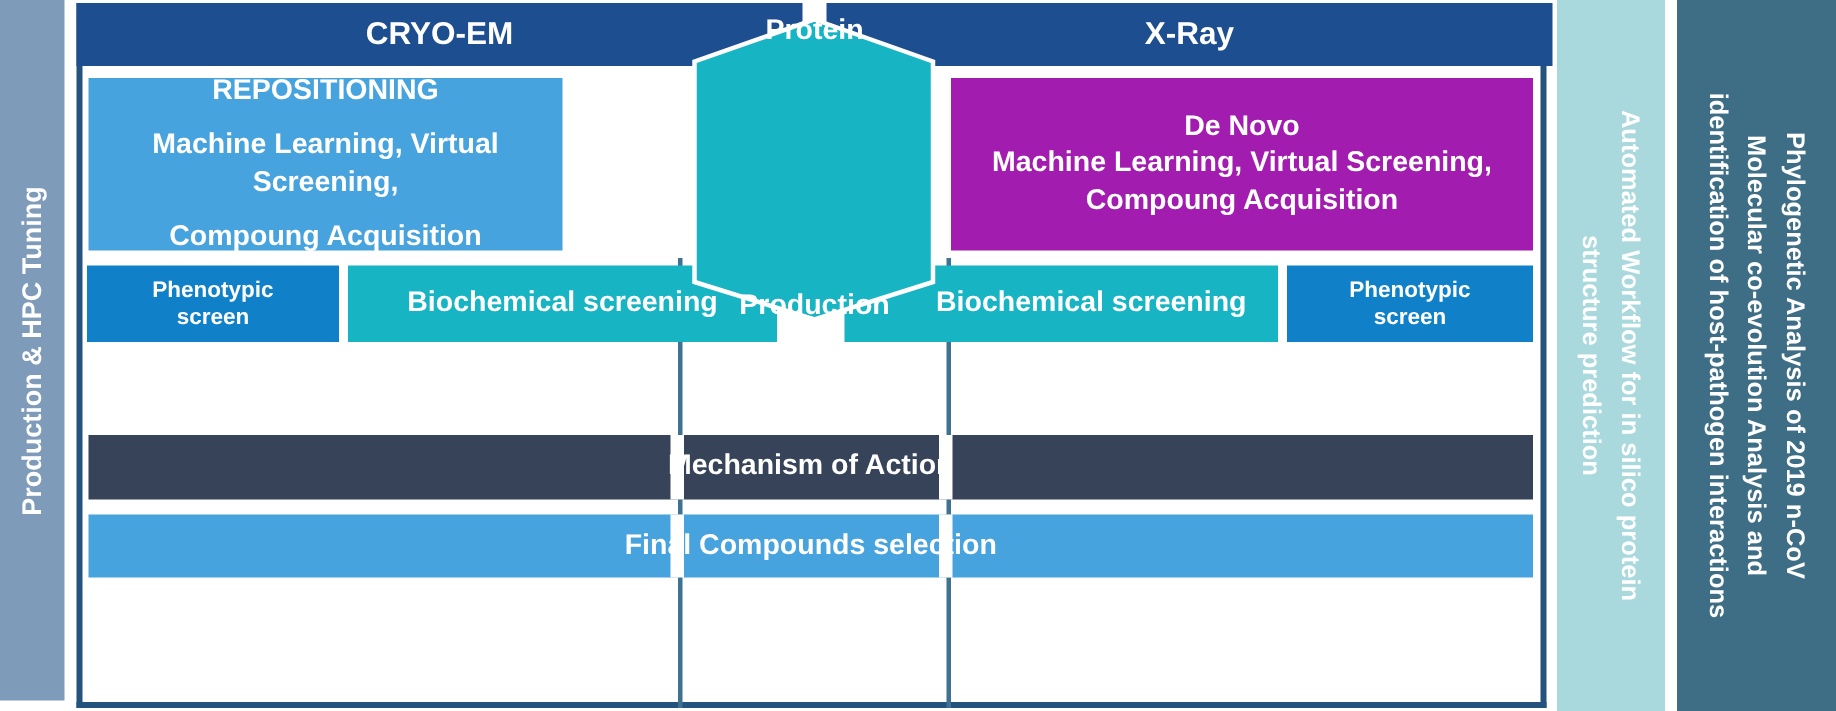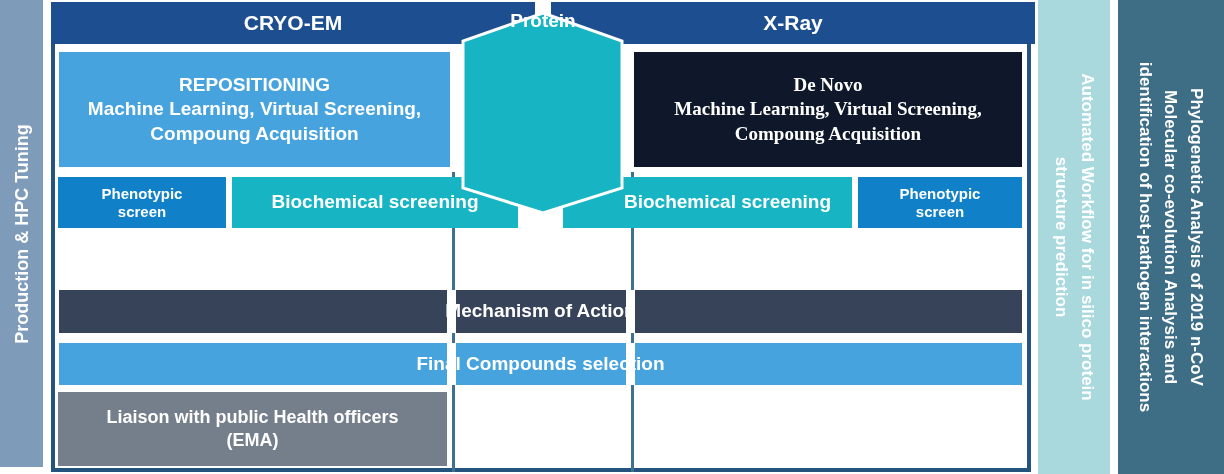--- a/index.html
+++ b/index.html
@@ -43,27 +43,27 @@
     <div class="abs divider-line" style="left: 397px; background: rgb(63, 113, 144);"></div>
     <div class="abs divider-line" style="left: 576px; background: rgb(63, 113, 144);"></div>
 
     <div class="abs box" style="left: 496px; top: 0px; width: 484px; height: 42px; font-size: 21px; background: rgb(29, 78, 144);">
       <span>X-Ray</span>
     </div>
     <div class="abs box" style="left: -4px; top: 0px; width: 484px; height: 42px; font-size: 21px; background: rgb(29, 78, 144);">
       <span>CRYO-EM</span>
     </div>
 
-    <div class="abs box" style="left: 4px; top: 50px; width: 391px; height: 115px; font-size: 19px; background: rgb(71, 163, 222);">
+    <div class="abs box" style="left: 4px; top: 50px; width: 316px; height: 115px; font-size: 19px; background: rgb(71, 163, 222); gap: 12px;">
       <span>REPOSITIONING</span>
       <span>Machine Learning, Virtual Screening,</span>
       <span>Compoung Acquisition</span>
     </div>
 
-    <div class="abs box" style="left: 579px; top: 50px; width: 388px; height: 115px; font-size: 19px; background: #0f172a; font-family: Liberation Serif, serif;">
+    <div class="abs box" style="left: 579px; top: 50px; width: 388px; height: 115px; font-size: 19px; background: #a21caf;">
       <span>De Novo</span>
       <span>Machine Learning, Virtual Screening,</span>
       <span>Compoung Acquisition</span>
     </div>
 
     <div class="abs box" style="left: 3px; top: 175px; width: 168px; height: 51px; font-size: 15px; line-height: 1.2; background: rgb(16, 129, 200);">
       <span>Phenotypic</span>
       <span>screen</span>
     </div>
     <div class="abs box" style="left: 177px; top: 175px; width: 286px; height: 51px; font-size: 19px; background: rgb(23, 180, 196);">
@@ -83,31 +83,28 @@
       <i class="stripe" style="left:388px;"></i>
       <i class="stripe" style="left:567px;"></i>
     </div>
 
     <div class="abs box" style="left: 4px; top: 341px; width: 963px; height: 42px; font-size: 19px; background: rgb(71, 163, 222);">
       <span>Final Compounds selection</span>
       <i class="stripe" style="left:388px;"></i>
       <i class="stripe" style="left:567px;"></i>
     </div>
 
-    <div class="abs box" style="left: 3px; top: 390px; width: 389px; height: 74px; font-size: 18px; background: rgb(117, 126, 139);">
-      <span>Liaison with public Health officers</span>
-      <span>(EMA)</span>
-    </div>
 
     <div class="abs" style="left:404px;top:7px;width:168px;height:208px;">
       <svg width="168" height="208" viewBox="0 0 168 208">
         <polygon points="84,4 163,32 163,179 84,204 4,179 4,32" stroke="#ffffff" stroke-width="3" fill="#17b4c4"></polygon>
       </svg>
       <div class="hex-text">
         <span>Protein</span>
+        <span>Production</span>
       </div>
     </div>
 
   </div>
 
   <div class="abs" style="left: 1038px; top: 0px; width: 72px; height: 474px; background: rgb(169, 217, 221);">
     <div class="vwrap rot-cw" style="font-size:17px;line-height:1.5;">
       <span style="display:block;">Automated Workflow for in silico protein</span>
       <span style="display:block;">structure prediction</span>
     </div>

